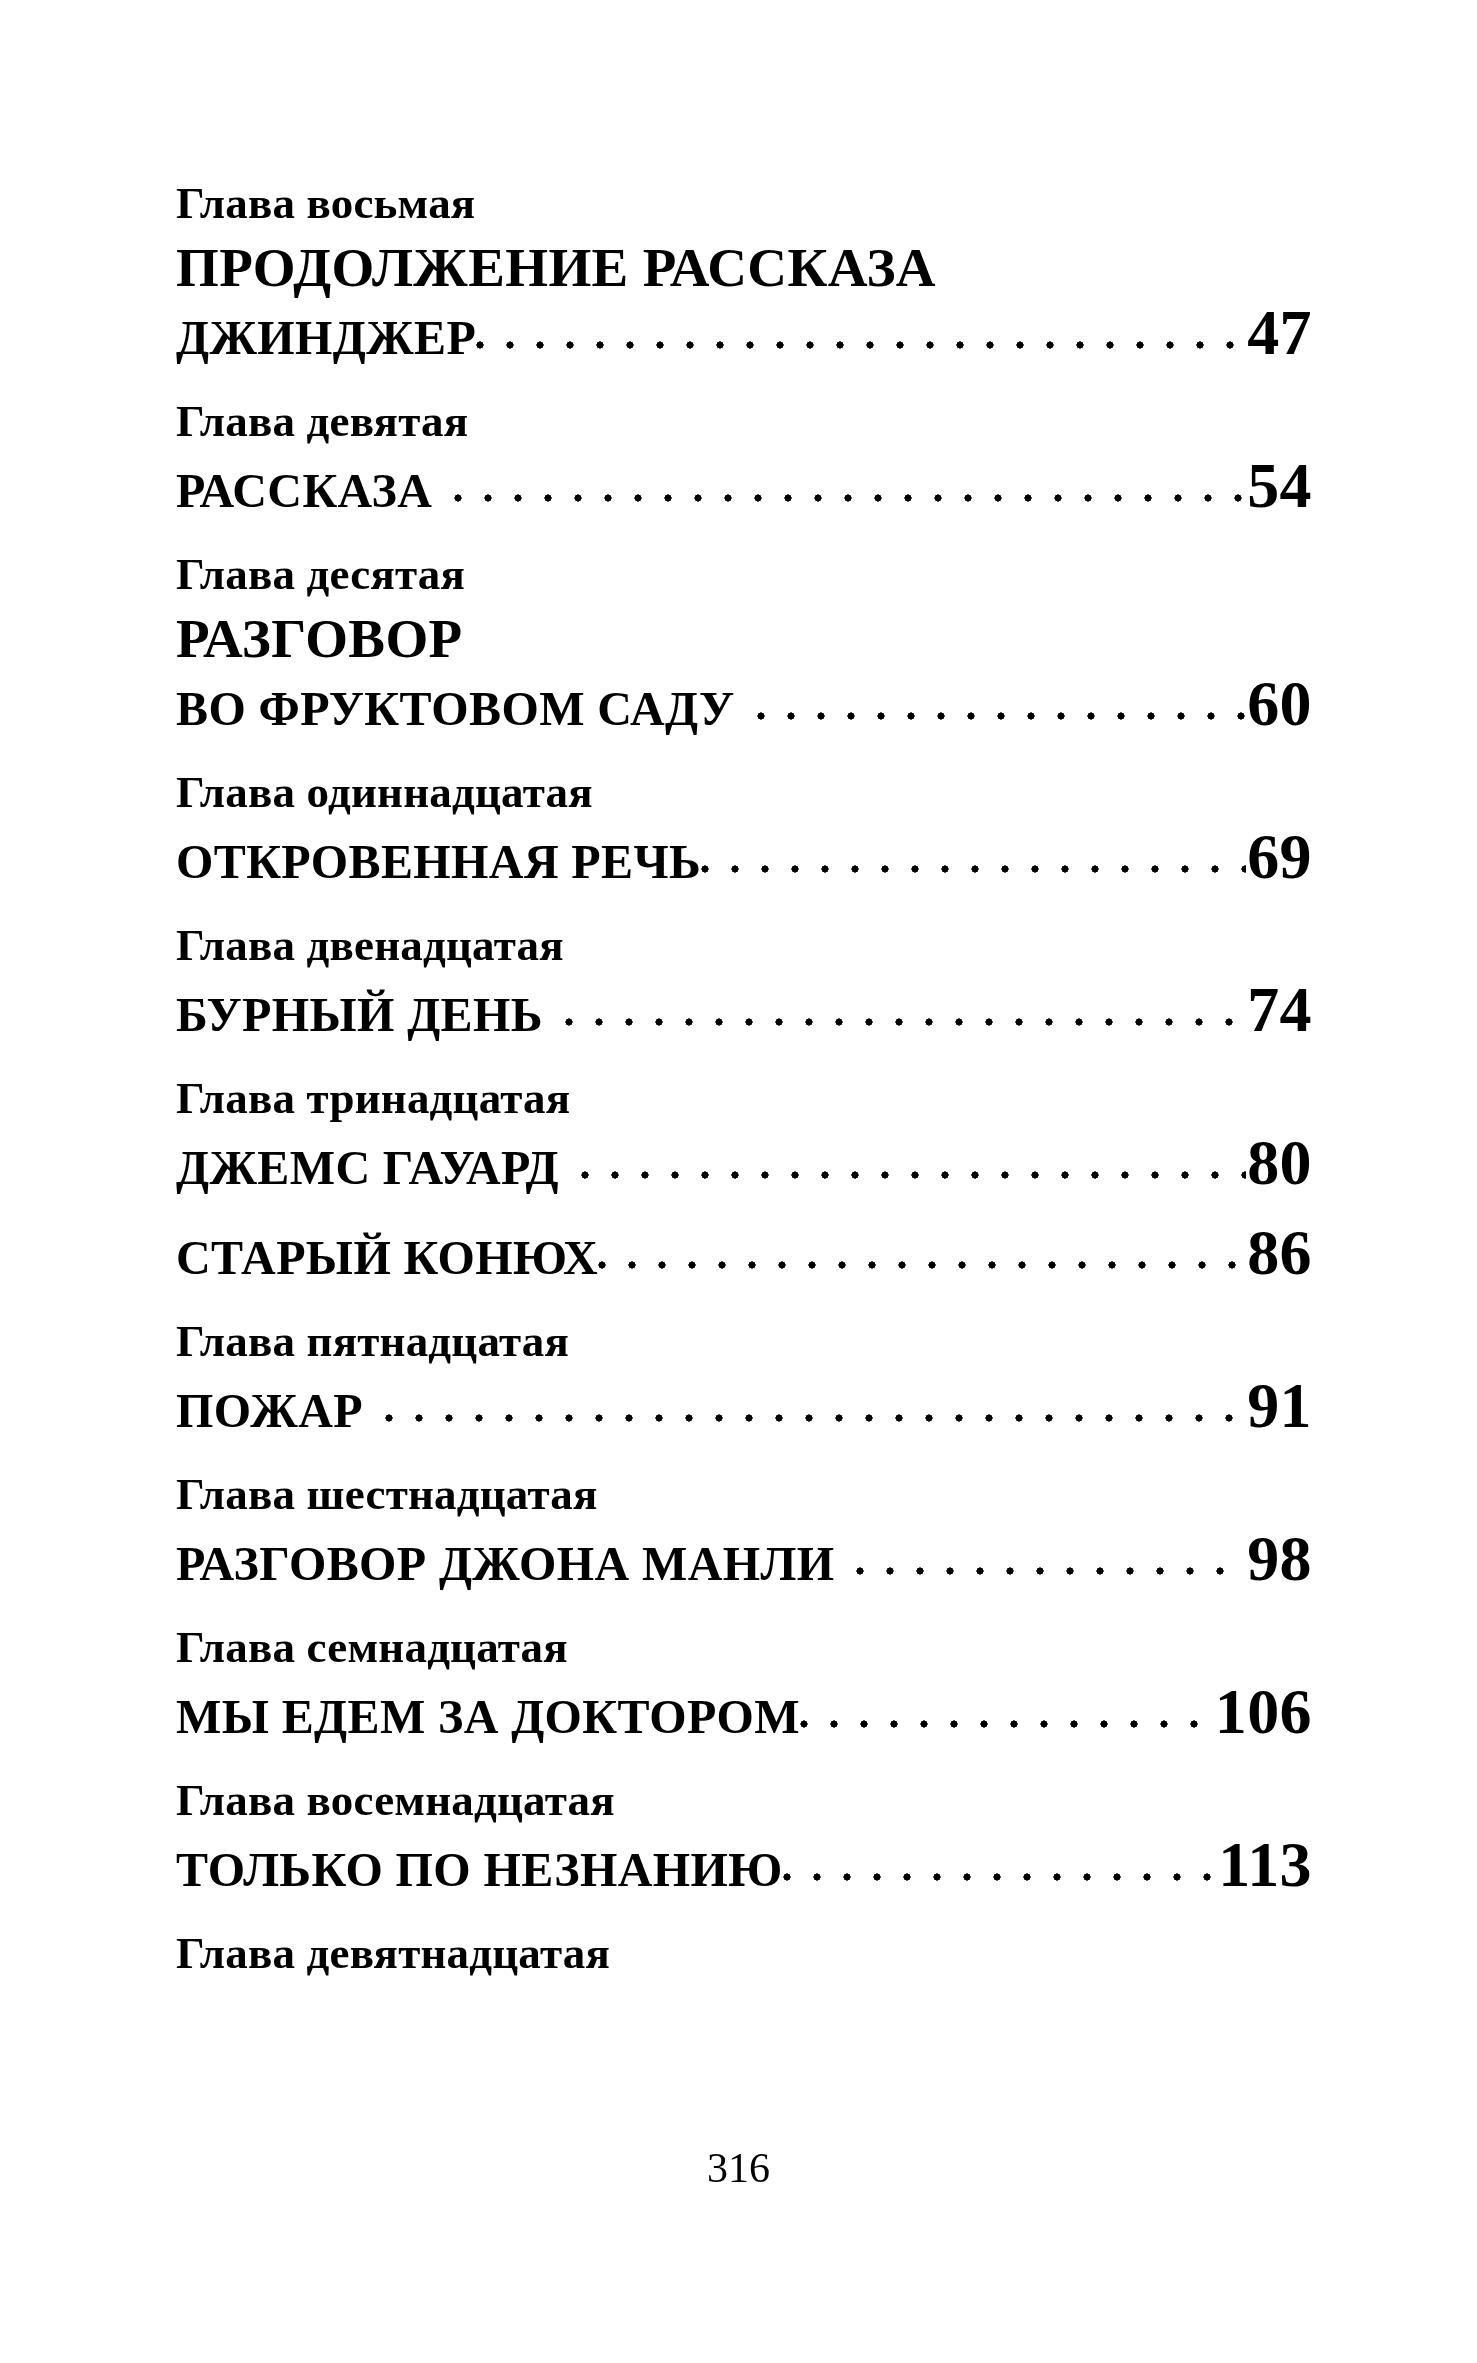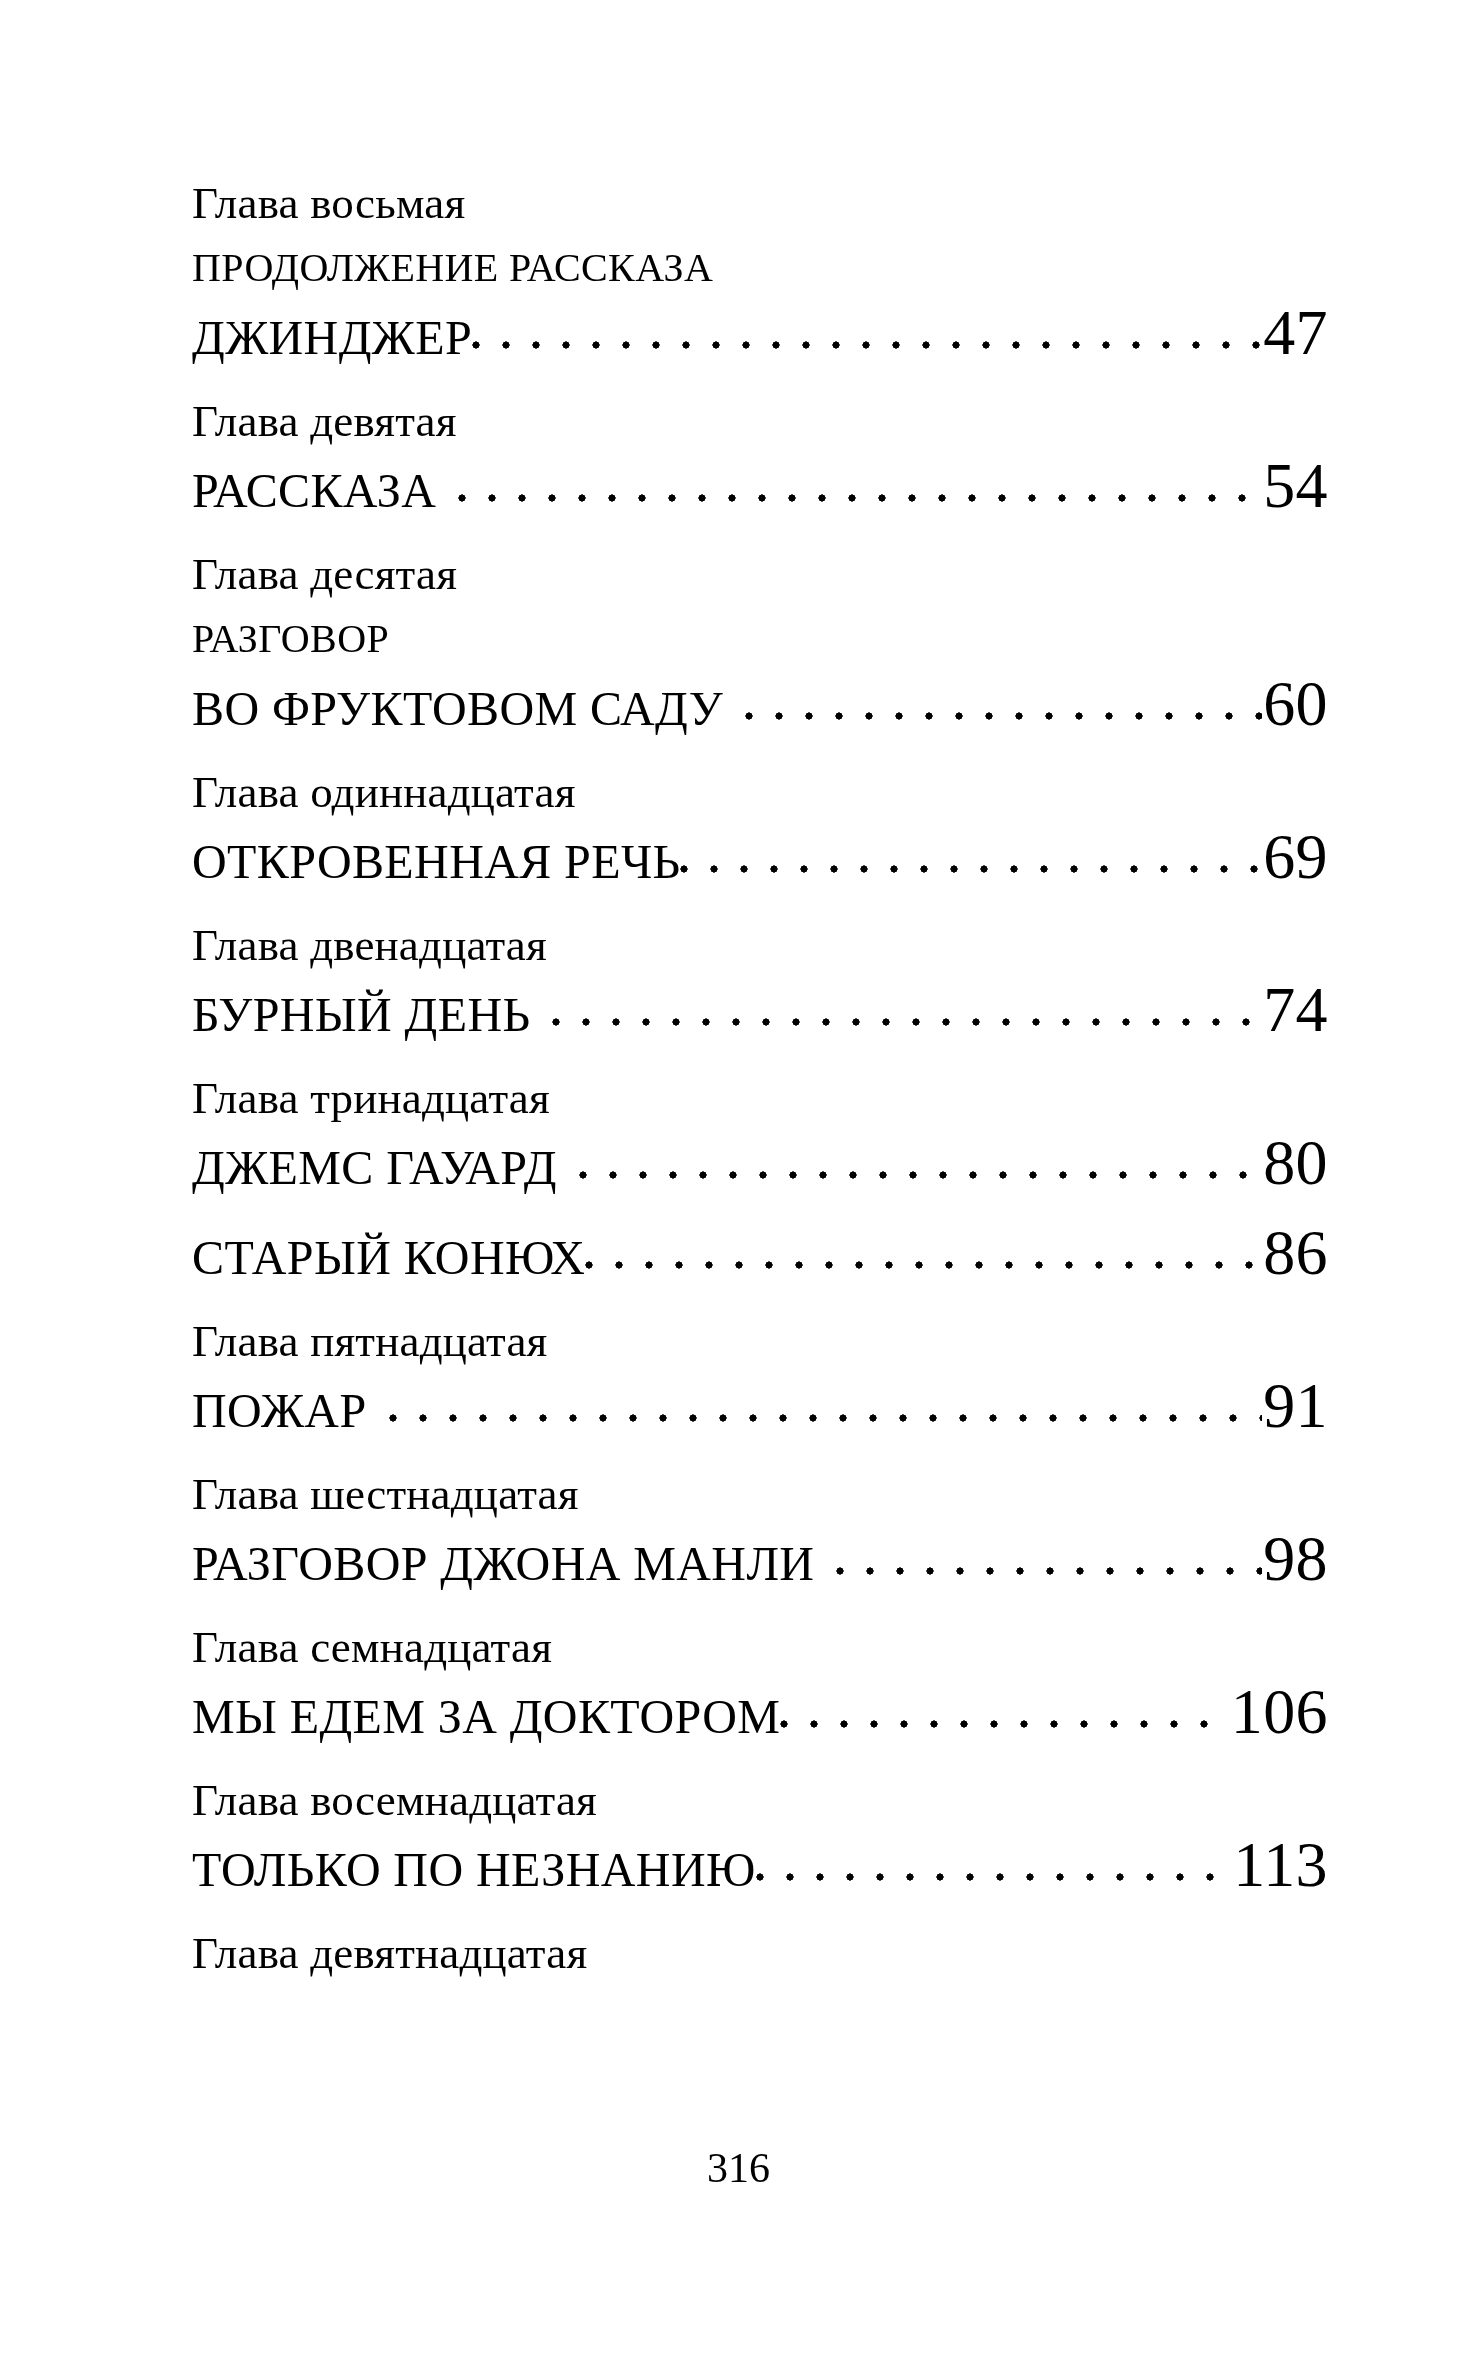--- a/index.html
+++ b/index.html
@@ -22,40 +22,41 @@
     left: 0;
     top: 0;
     width: 1477px;
     height: 2363px;
     background: #ffffff;
     overflow: hidden;
   }
 
   .toc {
     position: absolute;
-    left: 192px;
+    left: 176px;
     top: 172px;
     width: 1136px;
+    font-weight: bold;
   }
 
   .toc-entry {
     margin-bottom: 20px;
   }
 
   
   .chapter-label {
     font-size: 45px;
     line-height: 63px;
     letter-spacing: 0.2px;
     white-space: nowrap;
   }
 
   
   .title-line {
-    font-size: 40px;
+    font-size: 55px;
     line-height: 65px;
     letter-spacing: 0.4px;
     white-space: nowrap;
   }
 
   
   .title-row {
     display: flex;
     align-items: baseline;
     width: 100%;

